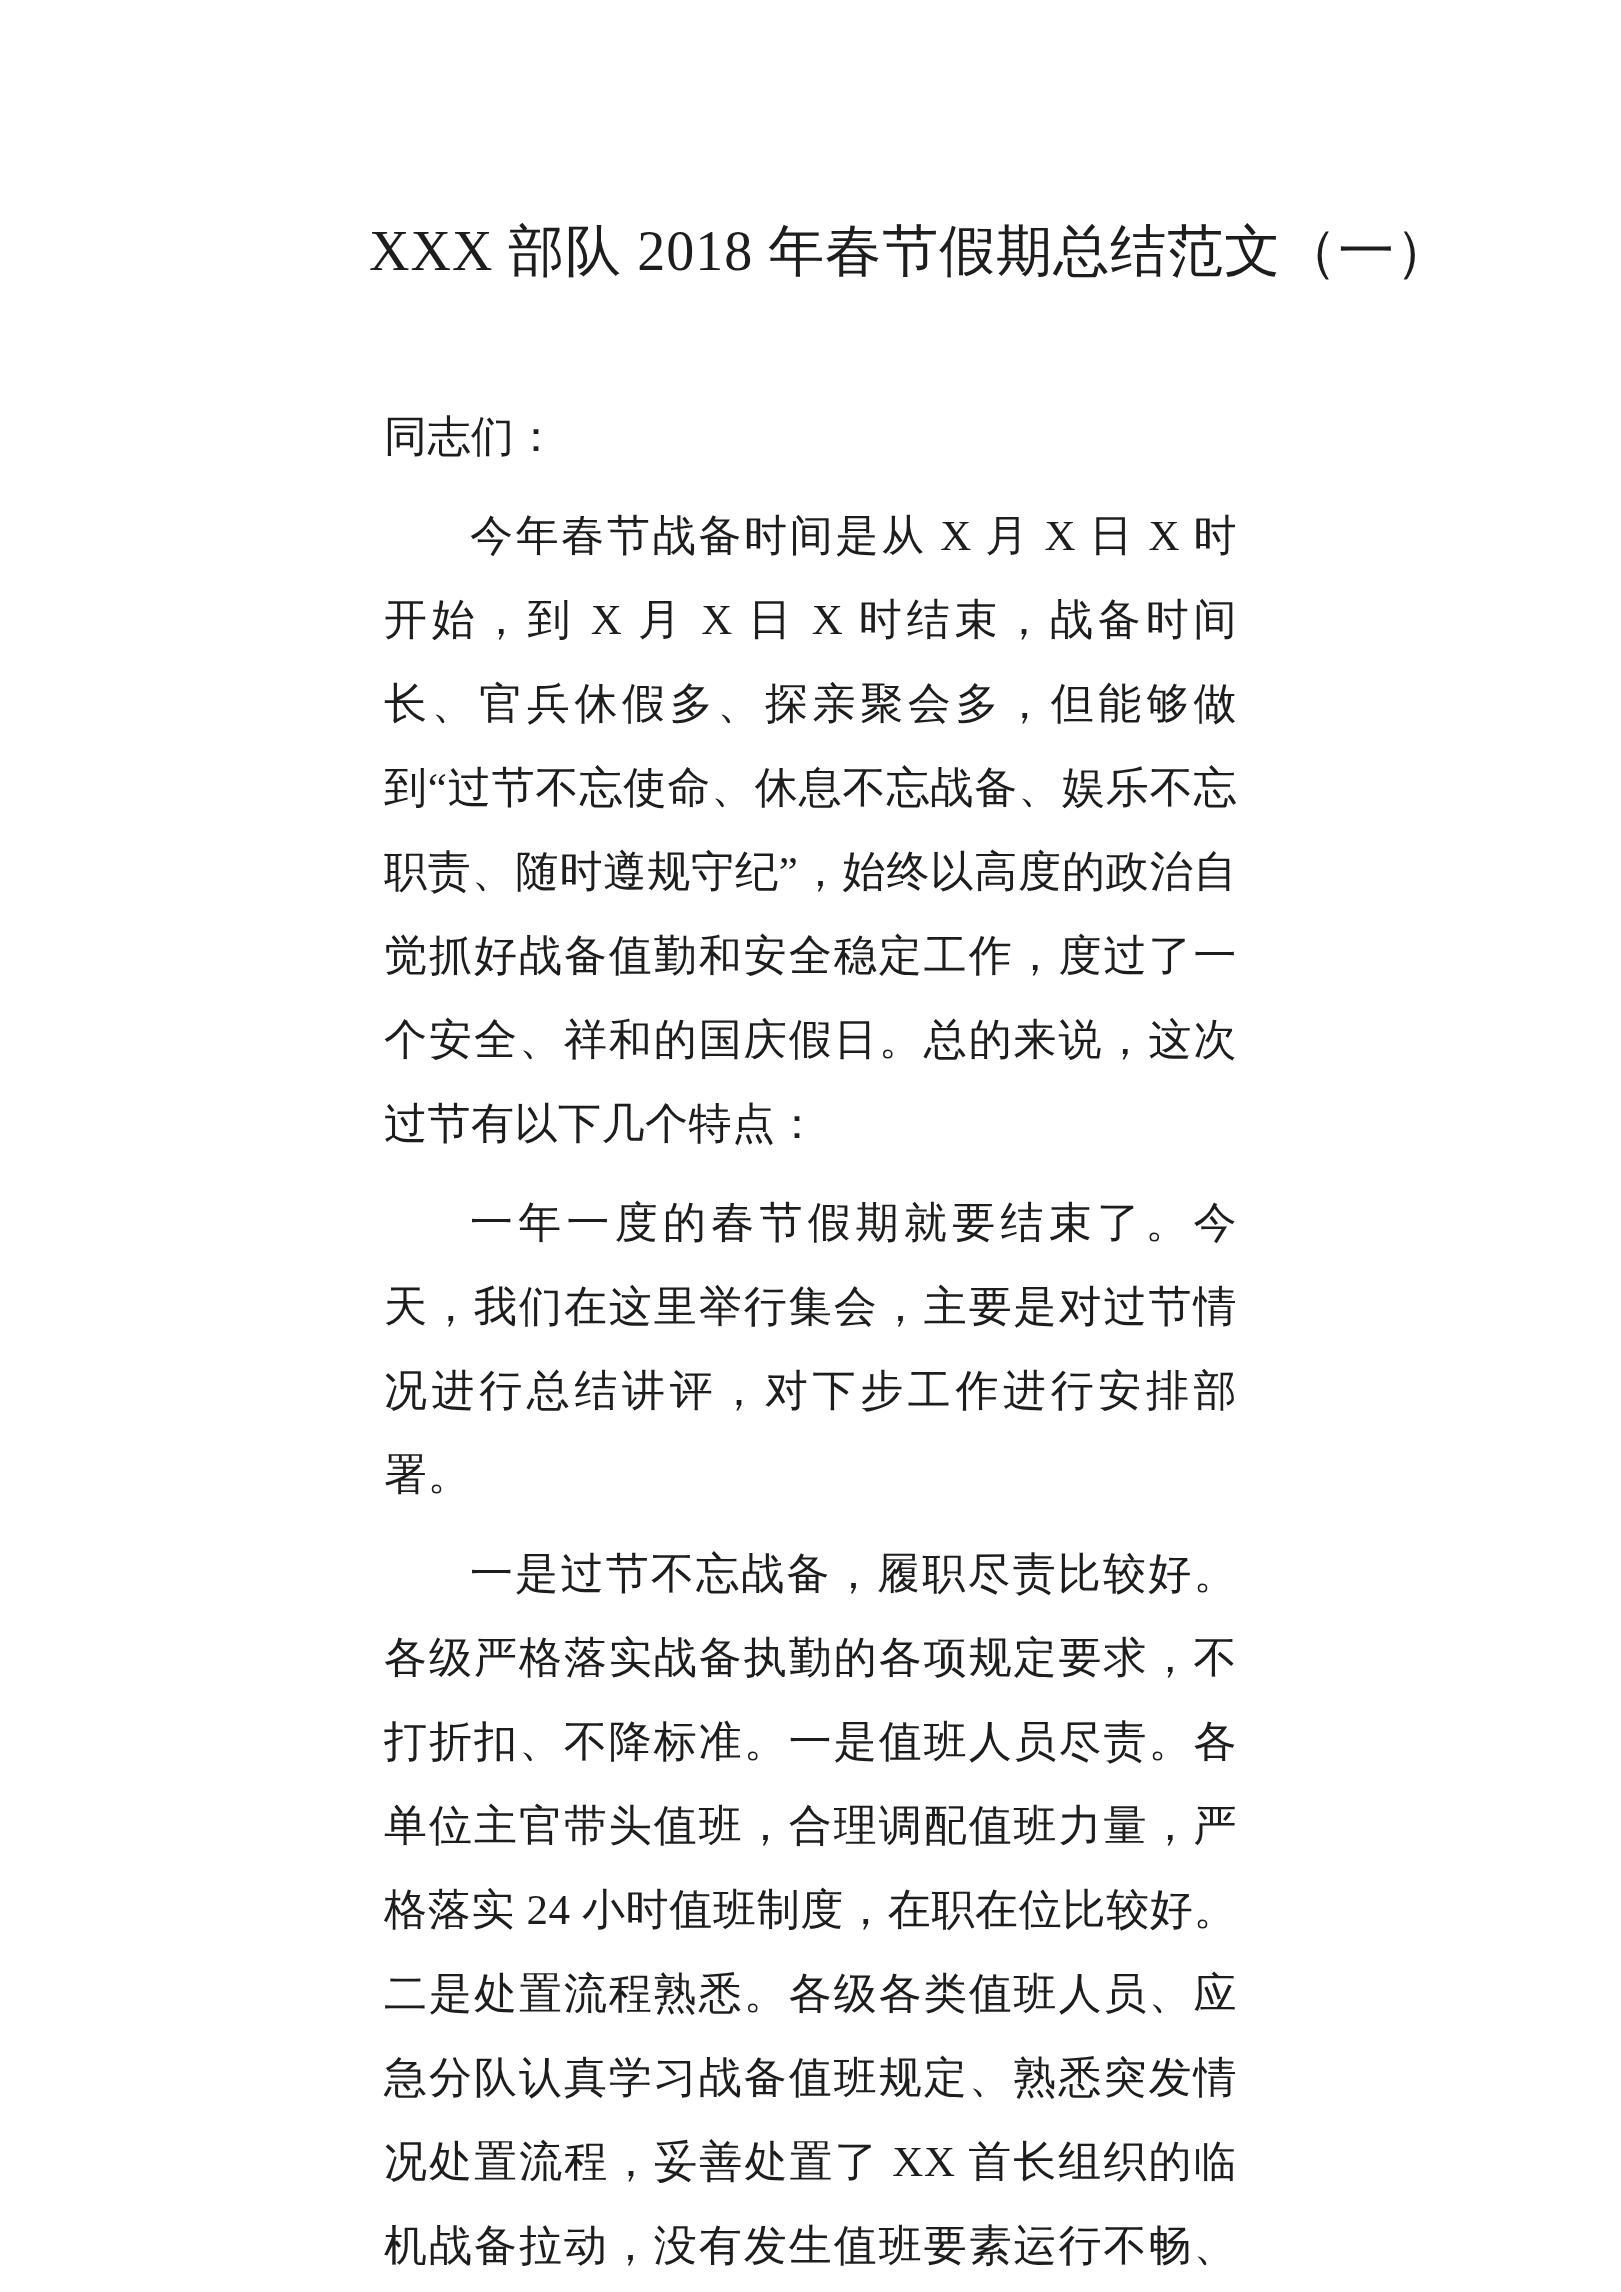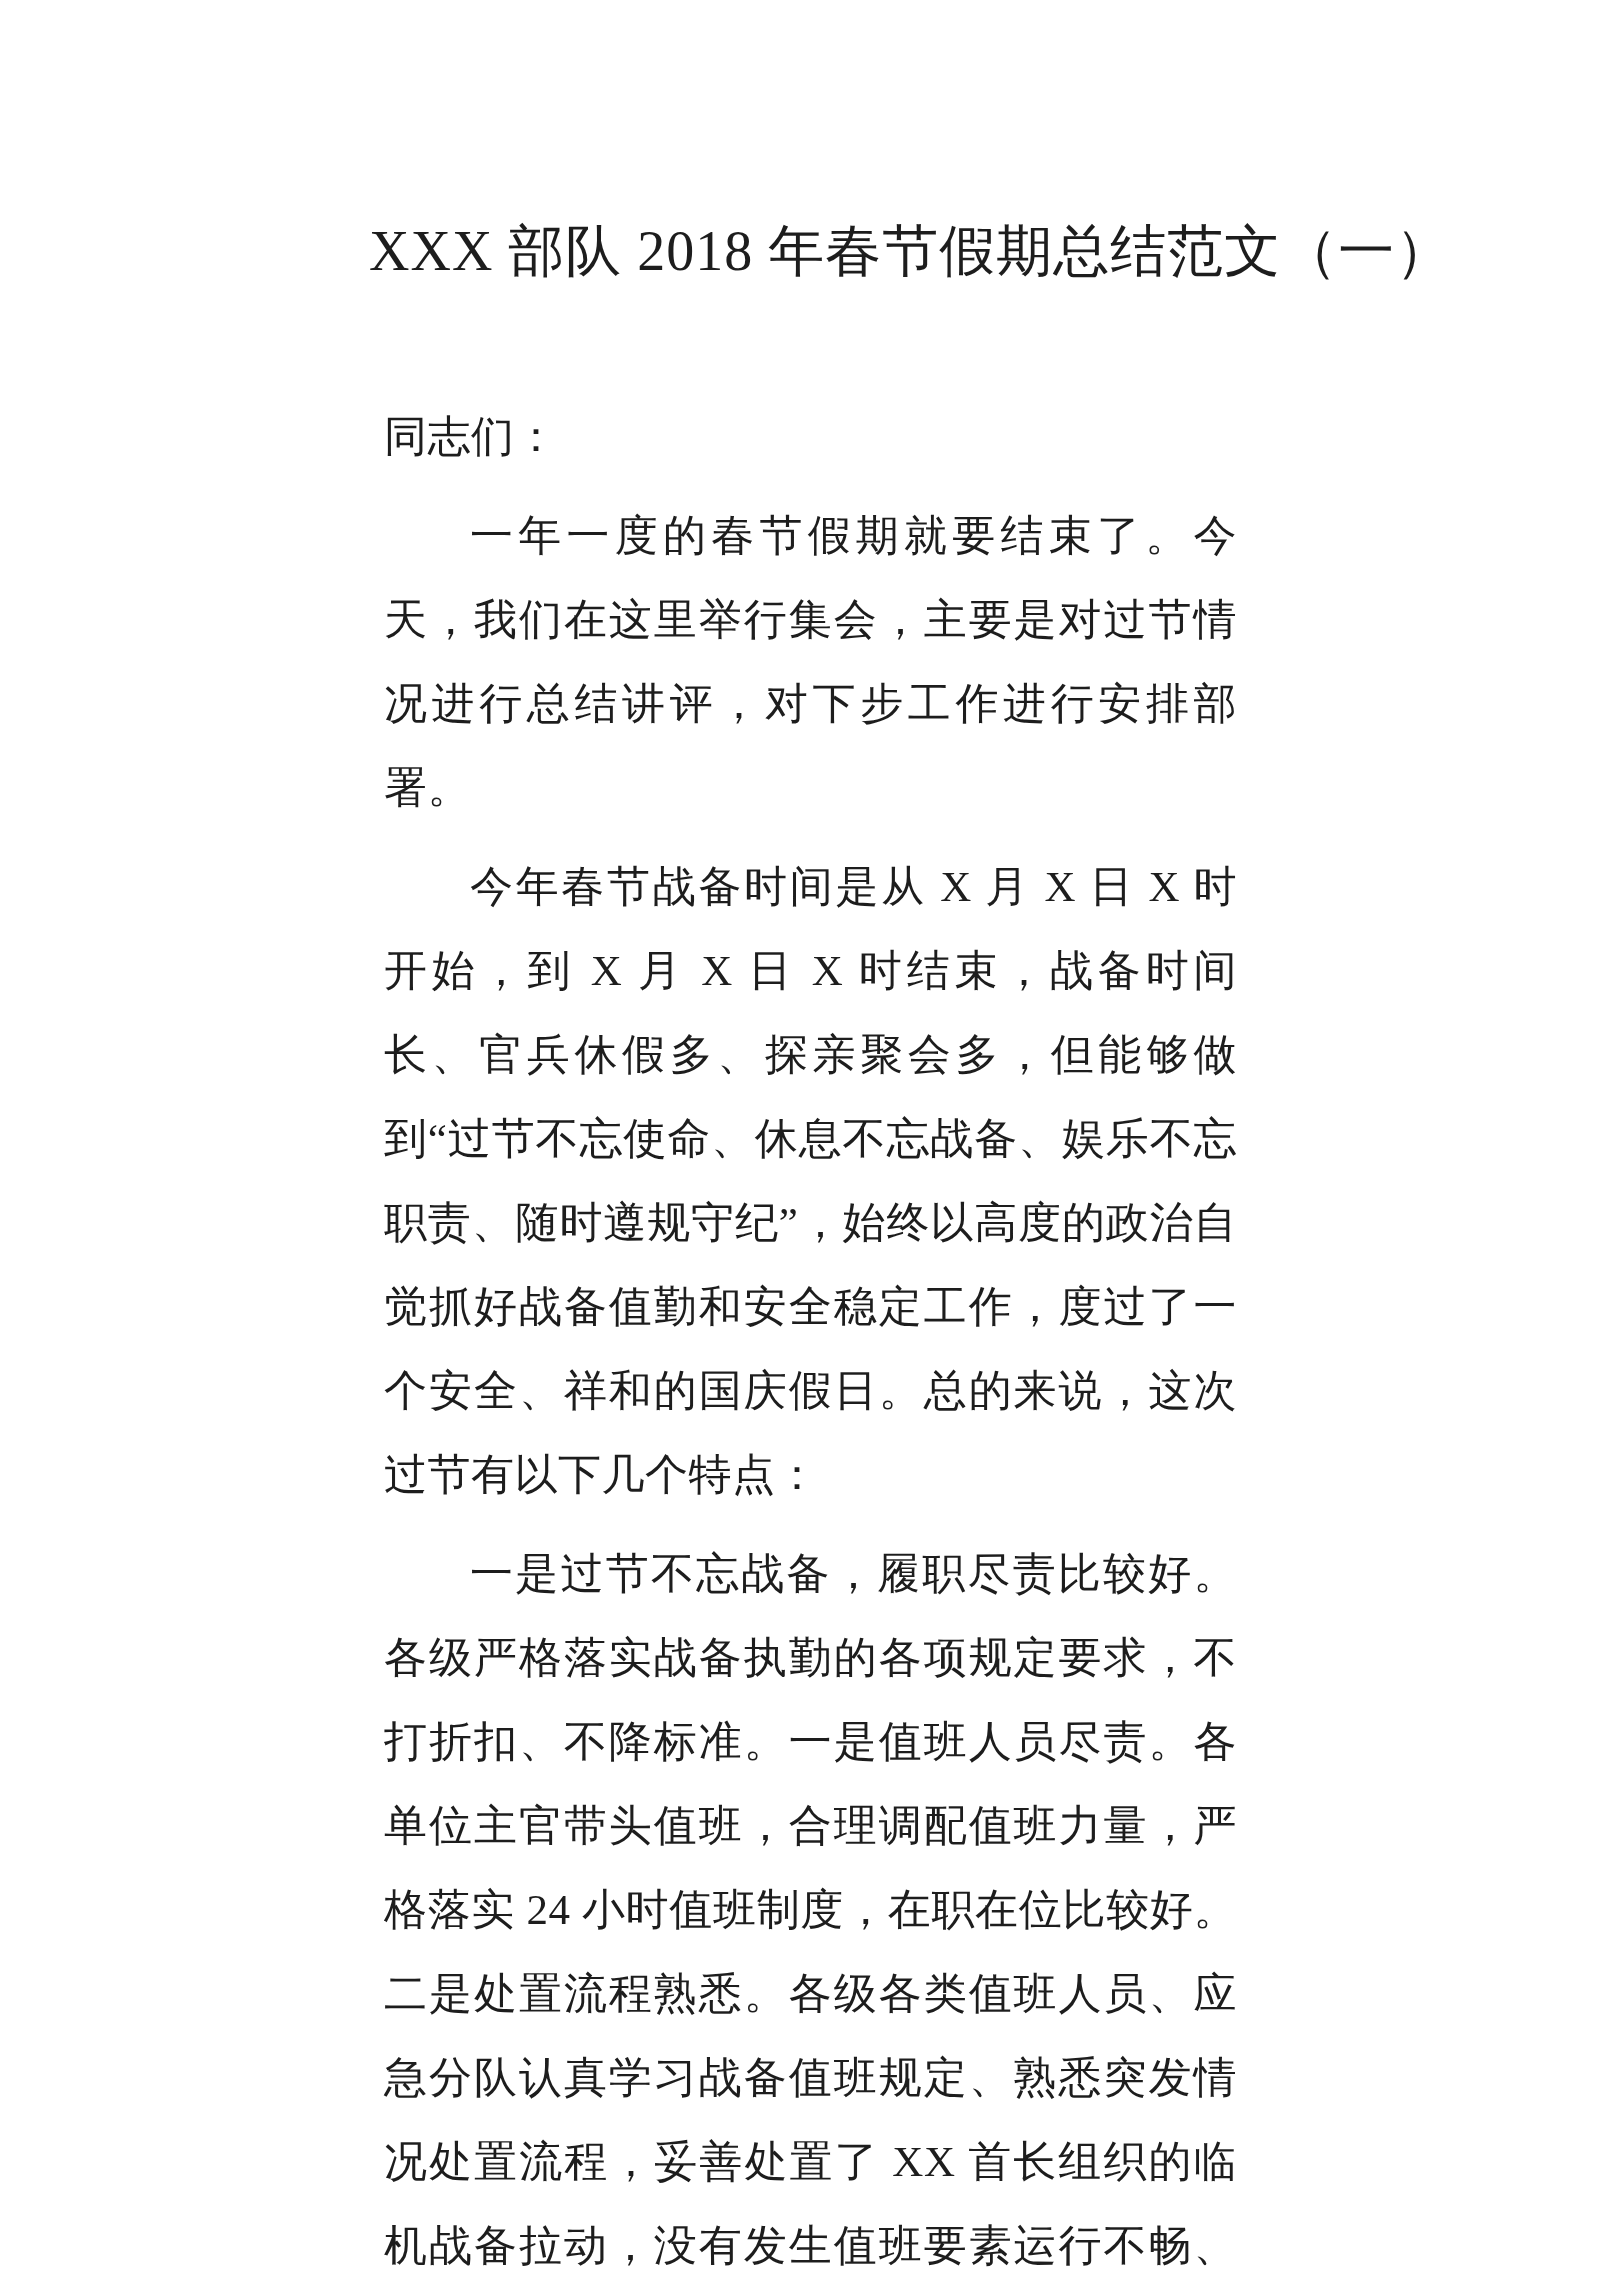--- a/index.html
+++ b/index.html
@@ -41,19 +41,19 @@
   }
 </style>
 </head>
 <body>
 
 <div class="page">
   <h1 class="doc-title">XXX 部队 2018 年春节假期总结范文（一）</h1>
 
   <p class="para">同志们：</p>
 
+  <p class="para indent">今年春节战备时间是从 X 月 X 日 X 时开始，到 X 月 X 日 X 时结束，战备时间长、官兵休假多、探亲聚会多，但能够做到“过节不忘使命、休息不忘战备、娱乐不忘职责、随时遵规守纪”，始终以高度的政治自觉抓好战备值勤和安全稳定工作，度过了一个安全、祥和的国庆假日。总的来说，这次过节有以下几个特点：</p>
+
   <p class="para indent">一年一度的春节假期就要结束了。今天，我们在这里举行集会，主要是对过节情况进行总结讲评，对下步工作进行安排部署。</p>
-
-  <p class="para indent">今年春节战备时间是从 X 月 X 日 X 时开始，到 X 月 X 日 X 时结束，战备时间长、官兵休假多、探亲聚会多，但能够做到“过节不忘使命、休息不忘战备、娱乐不忘职责、随时遵规守纪”，始终以高度的政治自觉抓好战备值勤和安全稳定工作，度过了一个安全、祥和的国庆假日。总的来说，这次过节有以下几个特点：</p>
 
   <p class="para indent">一是过节不忘战备，履职尽责比较好。各级严格落实战备执勤的各项规定要求，不打折扣、不降标准。一是值班人员尽责。各单位主官带头值班，合理调配值班力量，严格落实 24 小时值班制度，在职在位比较好。二是处置流程熟悉。各级各类值班人员、应急分队认真学习战备值班规定、熟悉突发情况处置流程，妥善处置了 XX 首长组织的临机战备拉动，没有发生值班要素运行不畅、值班情况迟报误报错报、不按政策规定处置情况、战备值班被动应对等问题。三是检查督导到位。机关各值班点位人员每天早上 8：00 到值班室组织交班，值班首长、值班处长和各单位领导采取现地检查、电话</p>
 </div>
 
 
 </body></html>

